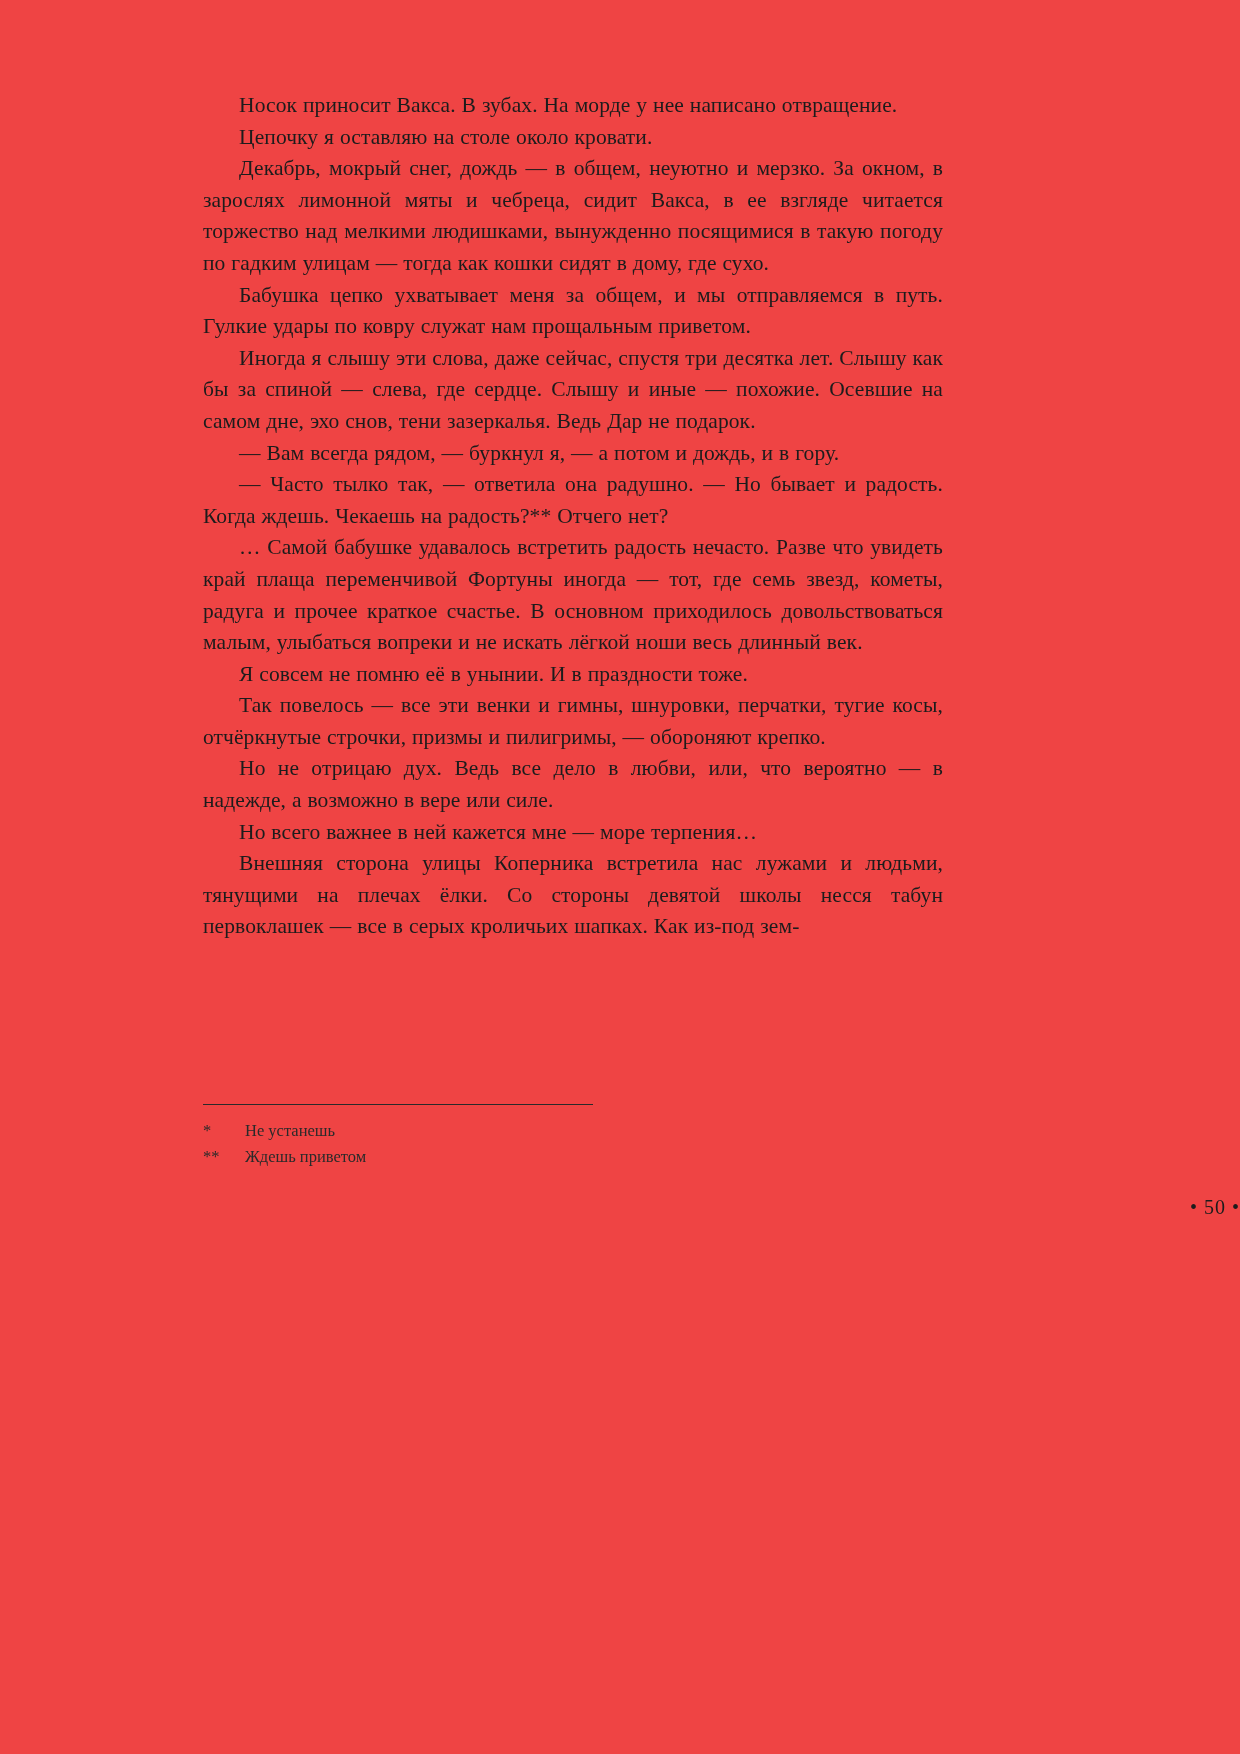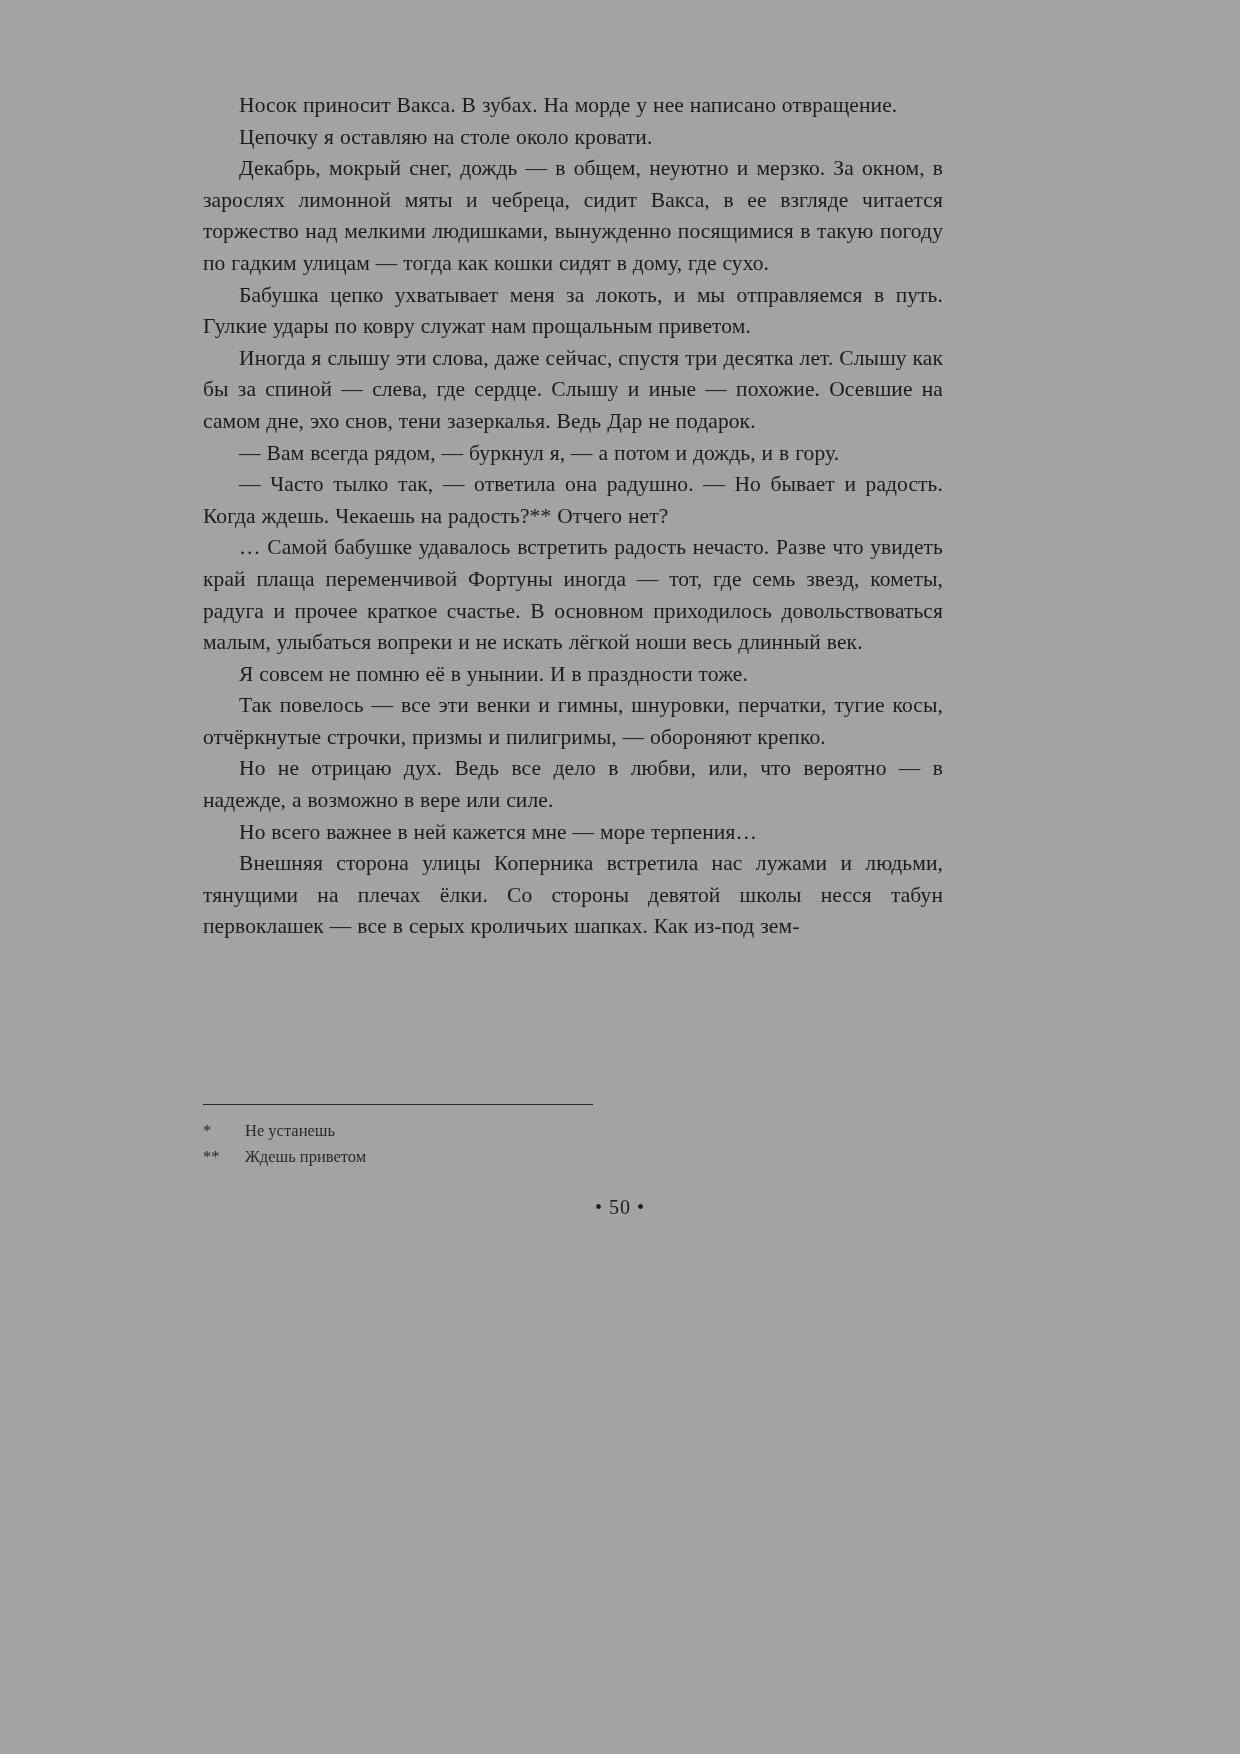--- a/index.html
+++ b/index.html
@@ -13,21 +13,21 @@
     position: relative;
     font-family: "Liberation Serif", serif;
     color: #1a1a1a;
   }
   .page {
     position: absolute;
     left: 0;
     top: 0;
     width: 1240px;
     height: 1754px;
-    background: #a3a3a3;
+    background: #ef4444;
   }
   .text-column {
     position: absolute;
     left: 203px;
     top: 90px;
     width: 740px;
   }
   p.para {
     margin: 0;
     text-indent: 36px;
@@ -61,36 +61,36 @@
   .footnote .marker {
     display: inline-block;
     width: 42px;
     flex: 0 0 42px;
   }
   .folio {
     position: absolute;
     left: 0;
     top: 1196px;
     width: 1240px;
-    text-align: center;
+    text-align: right;
     font-size: 20px;
     letter-spacing: 1px;
     color: #1c1c1c;
   }
 </style>
 </head>
 <body>
 
 <div class="page">
 
   <div class="text-column">
     <p class="para">Носок приносит Вакса. В зубах. На морде у нее написано отвращение.</p>
     <p class="para">Цепочку я оставляю на столе около кровати.</p>
     <p class="para">Декабрь, мокрый снег, дождь — в общем, неуютно и мерзко. За окном, в зарослях лимонной мяты и чебреца, сидит Вакса, в ее взгляде читается торжество над мелкими людишками, вынужденно посящимися в такую погоду по гадким улицам — тогда как кошки сидят в дому, где сухо.</p>
-    <p class="para">Бабушка цепко ухватывает меня за локоть, и мы отправляемся в путь. Гулкие удары по ковру служат нам прощальным приветом.</p>
+    <p class="para">Бабушка цепко ухватывает меня за общем, и мы отправляемся в путь. Гулкие удары по ковру служат нам прощальным приветом.</p>
     <p class="para">Иногда я слышу эти слова, даже сейчас, спустя три десятка лет. Слышу как бы за спиной — слева, где сердце. Слышу и иные — похожие. Осевшие на самом дне, эхо снов, тени зазеркалья. Ведь Дар не подарок.</p>
     <p class="para">— Вам всегда рядом, — буркнул я, — а потом и дождь, и в гору.</p>
     <p class="para">— Часто тылко так, — ответила она радушно. — Но бывает и радость. Когда ждешь. Чекаешь на радость?** Отчего нет?</p>
     <p class="para">… Самой бабушке удавалось встретить радость нечасто. Разве что увидеть край плаща переменчивой Фортуны иногда — тот, где семь звезд, кометы, радуга и прочее краткое счастье. В основном приходилось довольствоваться малым, улыбаться вопреки и не искать лёгкой ноши весь длинный век.</p>
     <p class="para">Я совсем не помню её в унынии. И в праздности тоже.</p>
     <p class="para">Так повелось — все эти венки и гимны,  шнуровки, перчатки,  тугие косы, отчёркнутые строчки, призмы и пилигримы, — обороняют крепко.</p>
     <p class="para">Но не отрицаю дух. Ведь все дело в любви, или, что вероятно — в надежде, а возможно в вере или силе.</p>
     <p class="para">Но всего важнее в ней кажется мне — море терпения…</p>
     <p class="para">Внешняя сторона улицы Коперника встретила нас лужами и людьми, тянущими на плечах ёлки. Со стороны девятой школы несся табун первоклашек — все в серых кроличьих шапках. Как из-под зем-</p>
   </div>

